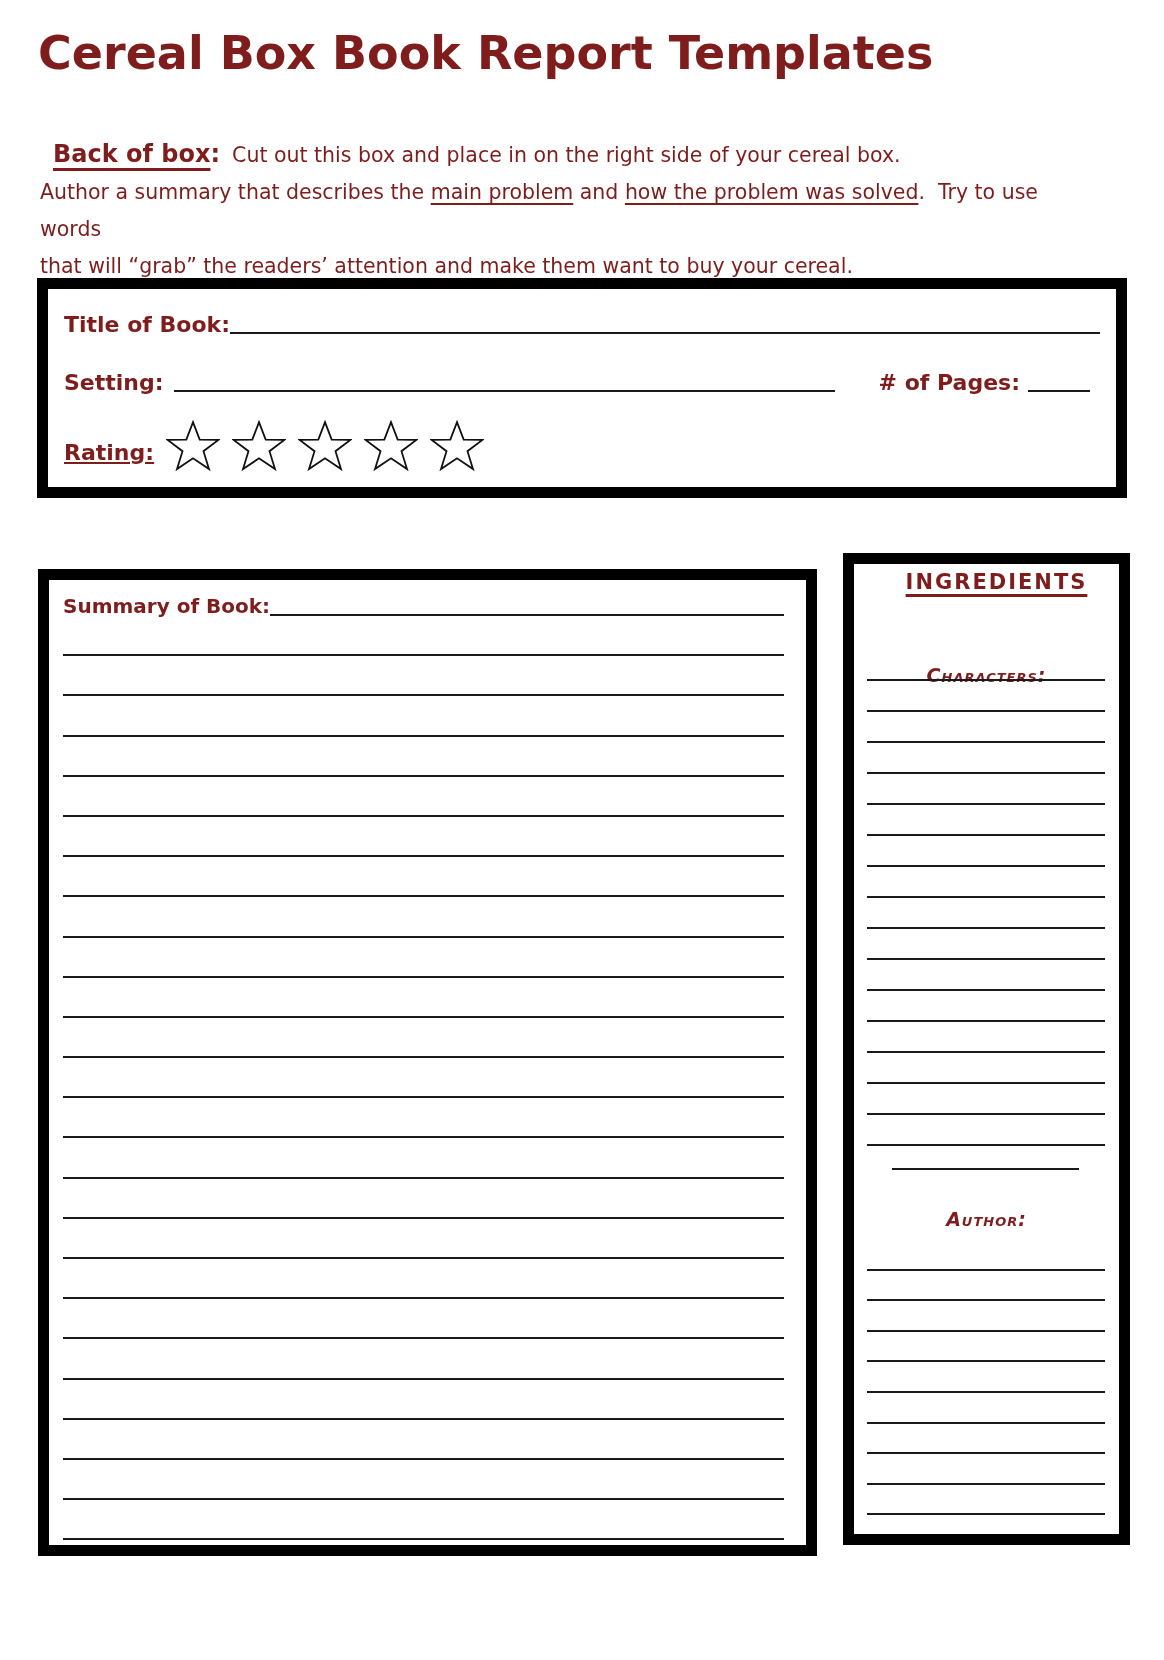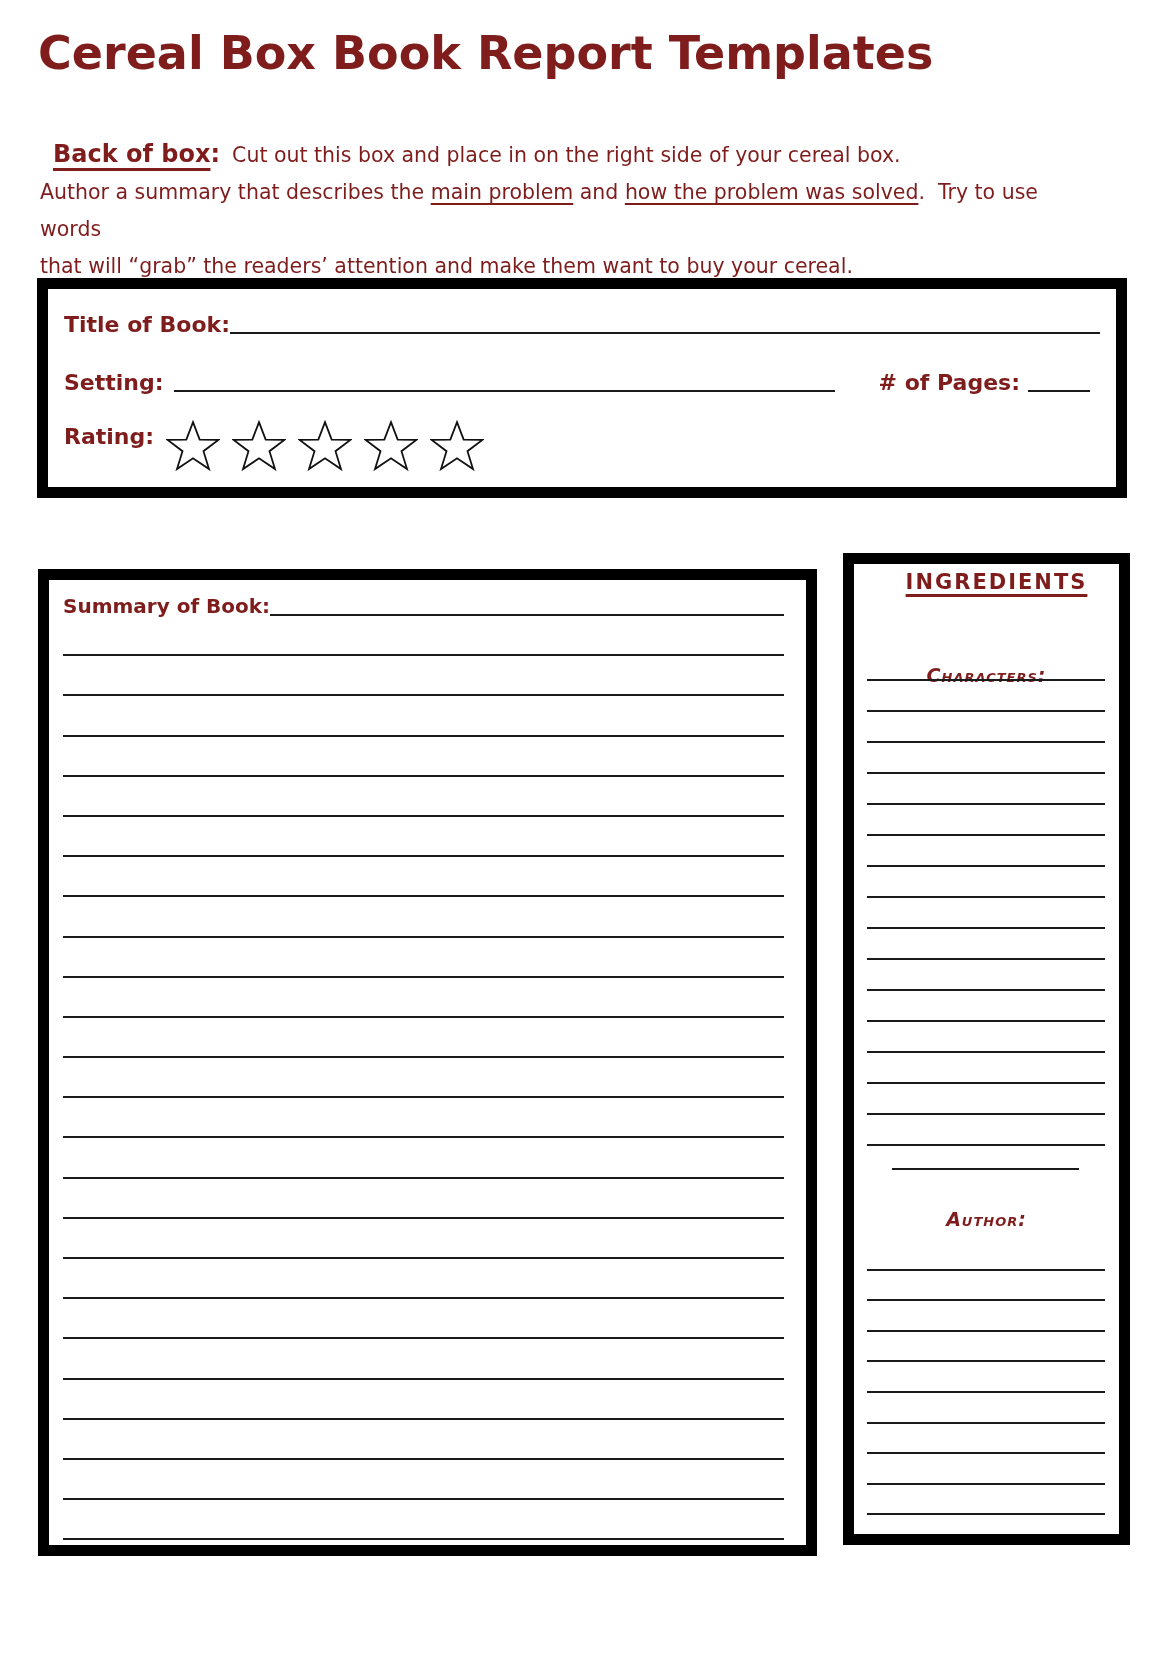--- a/index.html
+++ b/index.html
@@ -64,21 +64,21 @@
   .wline { border-bottom: 2.5px solid #1a1a1a; }
 
   
   #row-title  { left: 16px; right: 16px; top: 22px; justify-content: center; }
   #row-title .wline { flex: 1; margin-bottom: 5px; }
   #row-author { left: 16px; right: 26px; top: 80px; }
   #author-line { flex: 1; margin-left: 10px; margin-bottom: 5px; }
   #pages-label { margin-left: 44px; }
   #pages-line  { width: 62px; margin-left: 8px; margin-bottom: 5px; }
   #row-rating  { left: 16px; top: 129px; height: 54px; align-items: flex-end; }
-  #row-rating .label { margin-bottom: 22px; }
+  #row-rating .label { margin-bottom: 6px; text-decoration: underline; }
   .stars { display: flex; align-items: flex-end; }
   .star { width: 54px; height: 52px; margin-left: 12px; display: block; }
 
   
   #summary-label-row { left: 14px; right: 22px; top: 14px; display: flex; align-items: flex-end; position: absolute; }
   #summary-label { font-weight: bold; font-size: 20px; white-space: nowrap; line-height: 1.25; }
   #summary-label-line { flex: 1; margin-bottom: 3px; }
   #summary-lines { position: absolute; left: 14px; right: 22px; top: 36px; }
   #summary-lines .ruled-line { height: 40.2px; border-bottom: 2.5px solid #1a1a1a; }
 

